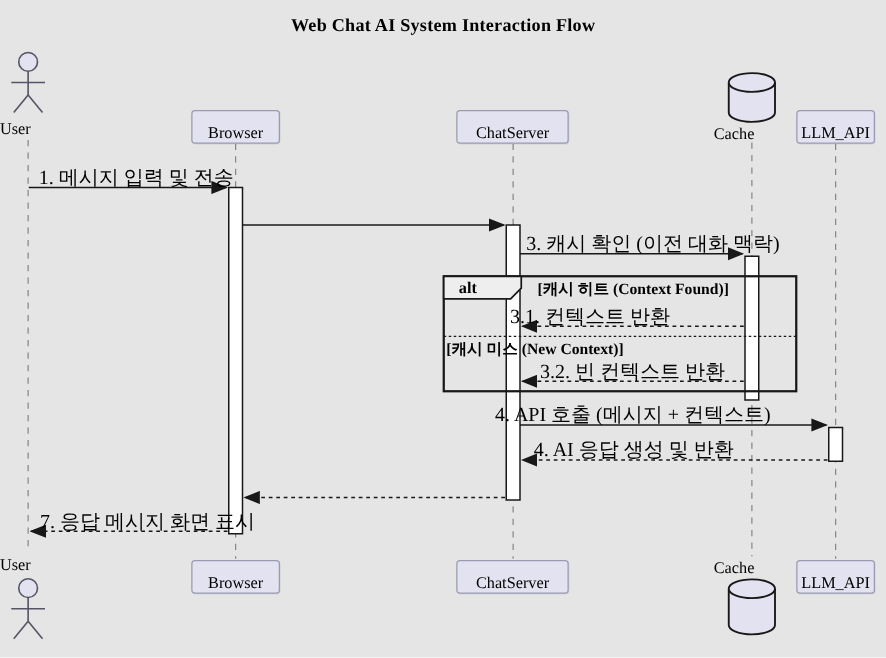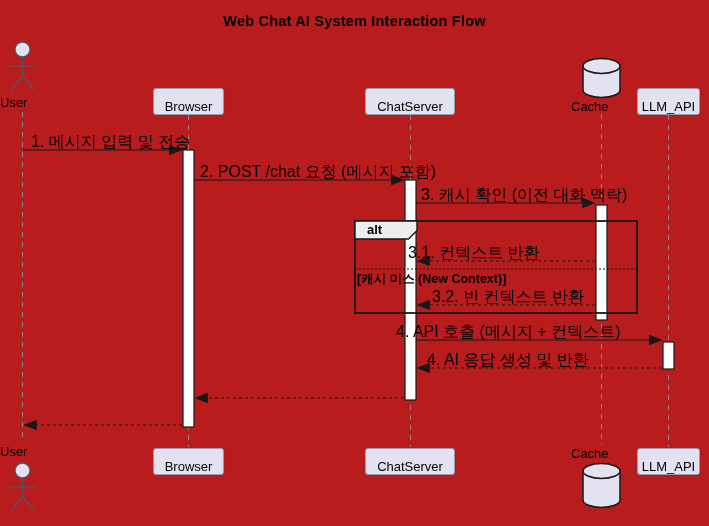--- a/index.html
+++ b/index.html
@@ -1,18 +1,18 @@
 <!DOCTYPE html>
 <html><head>
 <meta charset="utf-8">
 <style>
   html,body{margin:0;padding:0;background:#fff;}
   .canvas{
-    position:relative;width:709px;height:526px;background:#b91c1c;overflow:hidden;
-    font-family:Liberation Sans, sans-serif;color:#000;
+    position:relative;width:709px;height:526px;background:#e5e5e5;overflow:hidden;
+    font-family:Liberation Serif, serif;color:#000;
   }
   .title{
     position:absolute;left:0;top:13px;width:709px;text-align:center;
     font-size:14.5px;font-weight:bold;letter-spacing:.2px;
   }
   svg.layer{position:absolute;left:0;top:0;}
   .pbox{
     position:absolute;height:25px;background:#E2E2F0;border:1px solid #9A9AB4;
     border-radius:3px;display:flex;align-items:flex-end;justify-content:center;
     font-size:13px;box-shadow:0.5px 0.5px 0 rgba(0,0,0,0.08);
@@ -122,23 +122,24 @@
   </div>
   <div class="pbox" style="left:365px;top:448px;width:88px;">
     <span>ChatServer</span>
   </div>
   <div class="plabel" style="left:571px;top:446px;width:61px;">Cache</div>
   <div class="pbox" style="left:637px;top:448px;width:61px;">
     <span>LLM_API</span>
   </div>
 
   <div class="msg" style="left:31px;top:132px;">1. 메시지 입력 및 전송</div>
-  <div class="msg" style="left:200px;top:162px;">2. POST /chat 요청 (메시지 포함)</div>
   <div class="msg" style="left:421px;top:185px;">3. 캐시 확인 (이전 대화 맥락)</div>
   <div class="msg" style="left:408px;top:243px;">3.1. 컨텍스트 반환</div>
   <div class="msg" style="left:432px;top:287px;">3.2. 빈 컨텍스트 반환</div>
   <div class="msg" style="left:396px;top:322px;">4. API 호출 (메시지 + 컨텍스트)</div>
   <div class="msg" style="left:427px;top:350px;">4. AI 응답 생성 및 반환</div>
+  <div class="msg" style="left:32px;top:407px;">7. 응답 메시지 화면 표시</div>
 
   <div class="frag-keyword" style="left:367px;top:222px;">alt</div>
+  <div class="frag-cond" style="left:430px;top:223px;">[캐시 히트 (Context Found)]</div>
   <div class="frag-cond" style="left:357px;top:271px;">[캐시 미스 (New Context)]</div>
 
 </div>
 
 </body></html>

